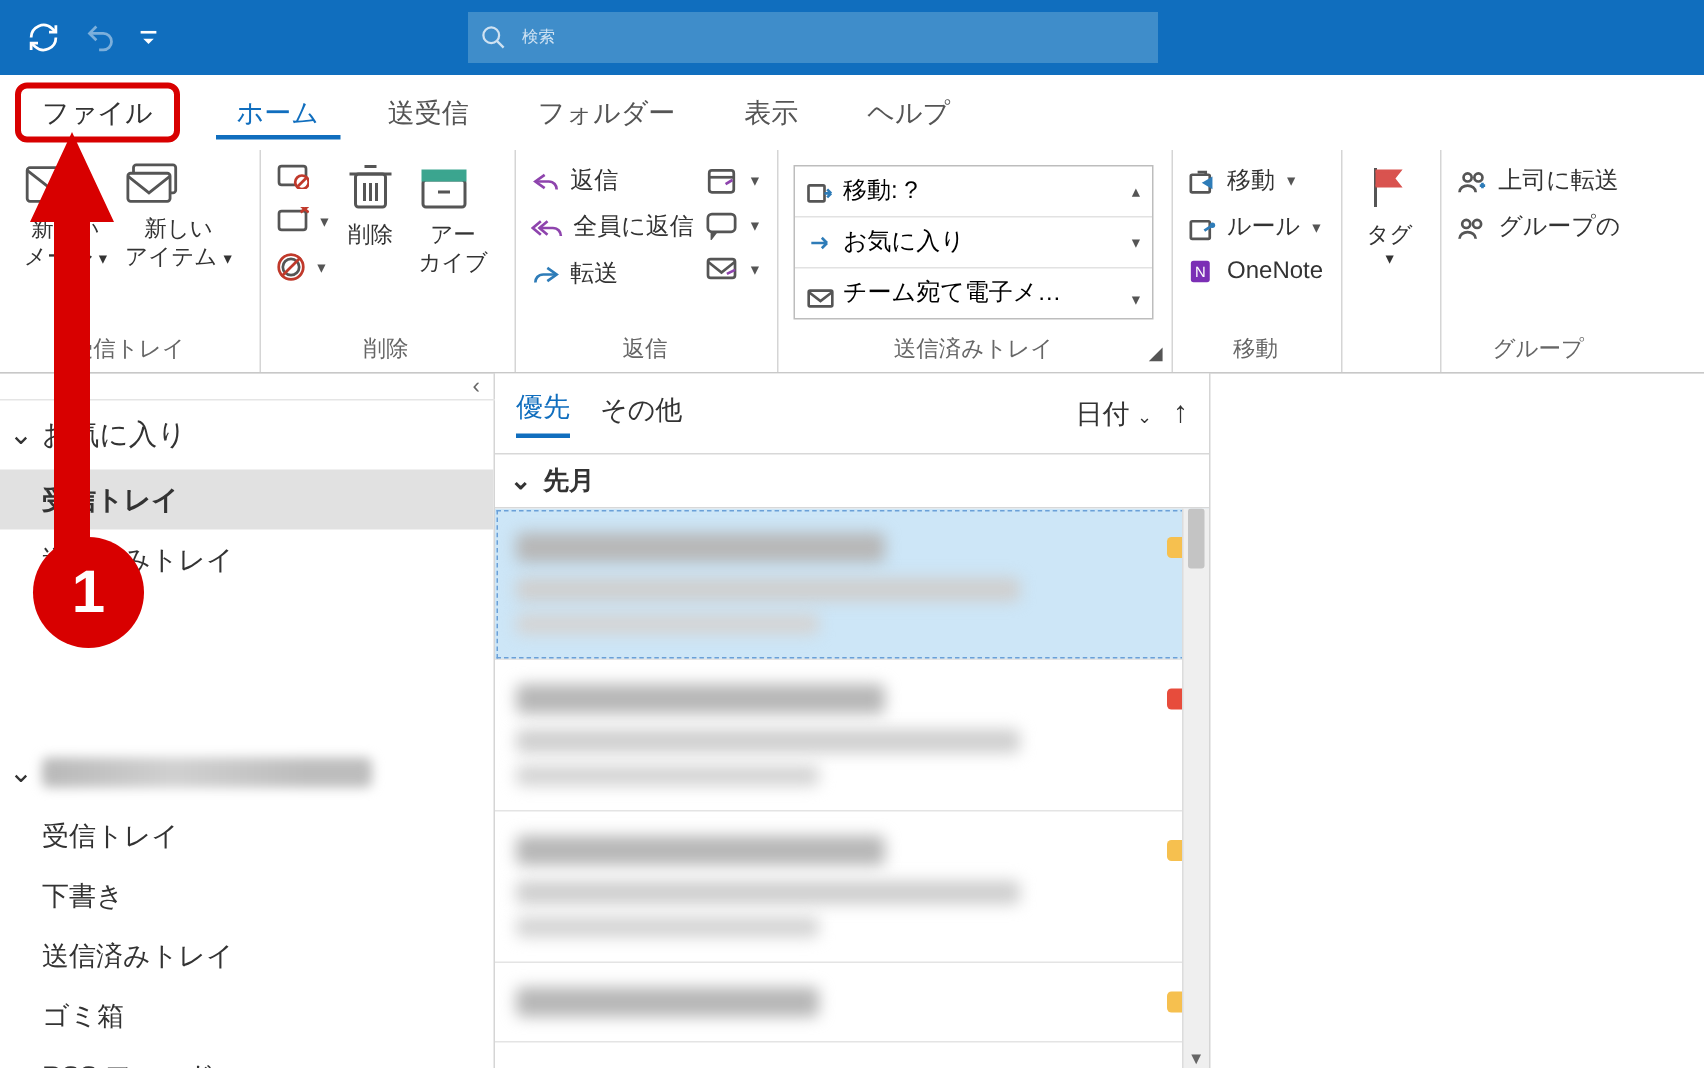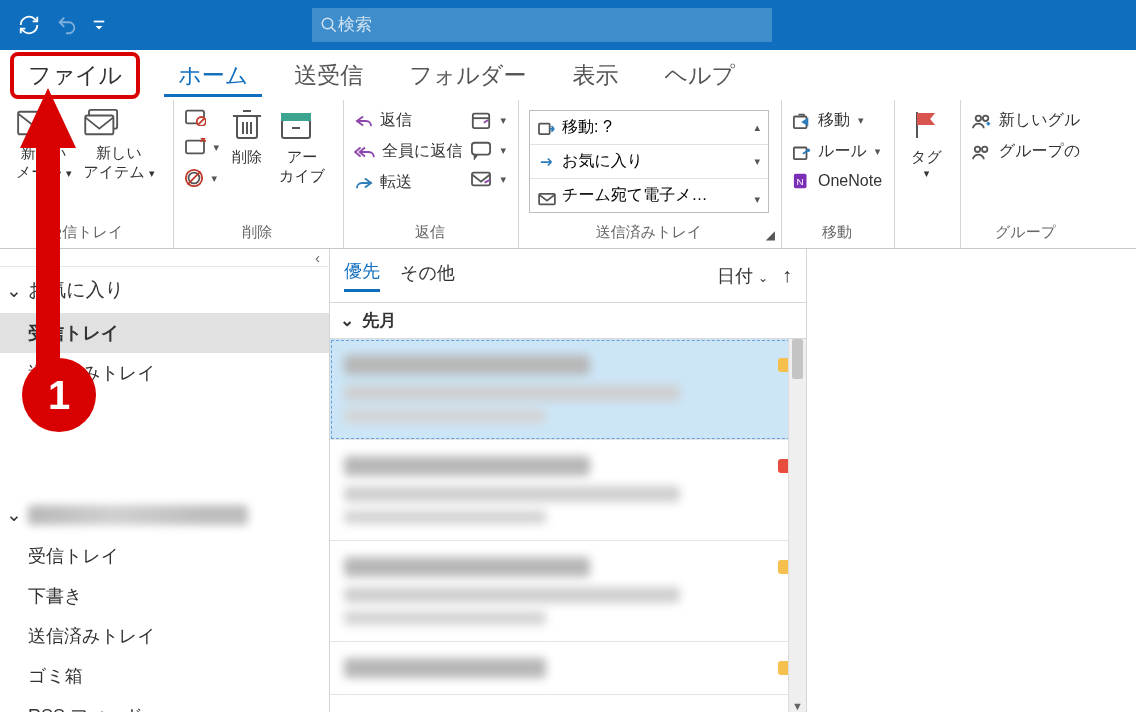--- a/index.html
+++ b/index.html
@@ -27,30 +27,30 @@
     margin-left: 200px;
     width: 460px;
     height: 34px;
     background: #3f8dca;
     display:flex; align-items:center;
     padding: 0 8px;
     color: #cfe2f2;
   }
   .searchbox input {
     background: transparent; border: none; outline: none;
-    color: #fff; font-size: 17px; width: 100%;
+    color: #fff; font-size: 11px; margin-left: 10px; width: 100%;
   }
   .searchbox input::placeholder { color: #cfe2f2; }
 
   
   .tabs-row {
     height: 50px;
     background: #fff;
     display: flex; align-items: center;
-    font-size: 23px;
+    font-size: 18px;
     color: #444;
     padding-left: 10px;
   }
   .file-tab {
     border: 4px solid #d80000;
     border-radius: 8px;
     padding: 4px 14px;
     color: #333;
     margin-right: 24px;
   }
@@ -417,21 +417,21 @@
   <div class="group" style="border-right:none;">
     <div class="group-body">
       <div class="stack" style="margin-left:0;">
         <div class="stackitem">
           <svg width="22" height="18" viewBox="0 0 24 20" fill="none" stroke="#555" stroke-width="2">
               <circle cx="8" cy="7" r="3"></circle>
               <circle cx="16" cy="7" r="3"></circle>
               <path d="M2 18c0-3 3-5 6-5s6 2 6 5"></path>
               <path d="M19 11v4m-2-2h4" stroke="#2e7cb8"></path>
             </svg>
-          <span>新しいグル</span>
+          <span>上司に転送</span>
         </div>
         <div class="stackitem">
           <svg width="22" height="18" viewBox="0 0 24 20" fill="none" stroke="#555" stroke-width="2">
               <circle cx="7" cy="7" r="3"></circle>
               <circle cx="15" cy="7" r="3"></circle>
               <path d="M2 18c0-3 3-5 6-5s6 2 6 5"></path>
             </svg>
           <span>グループの</span>
         </div>
       </div>

